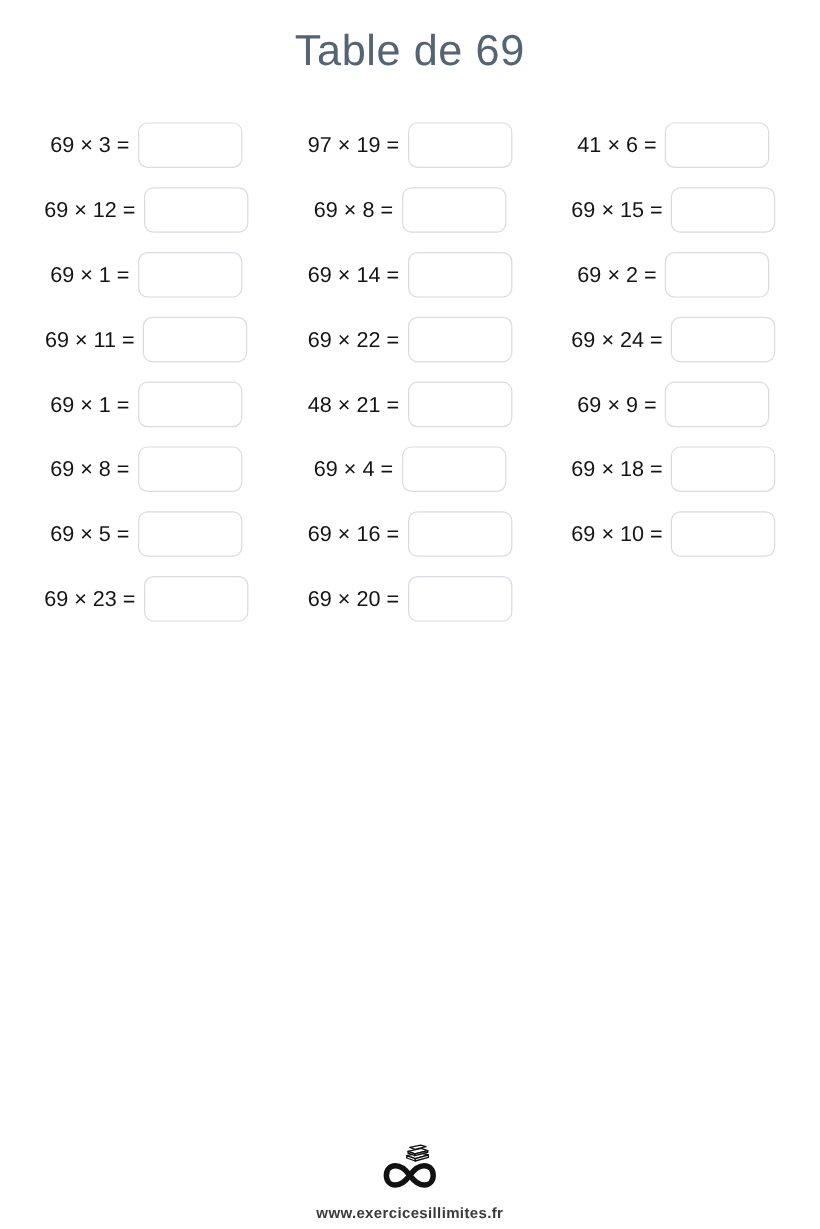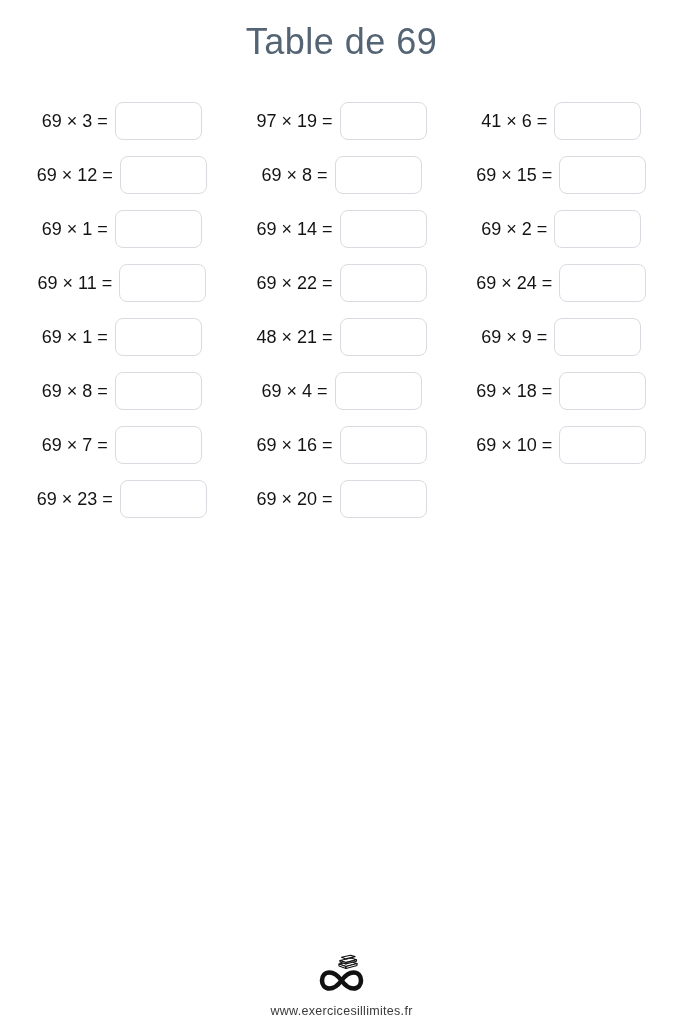--- a/index.html
+++ b/index.html
@@ -61,20 +61,21 @@
   }
   .logo {
     display: inline-block;
     line-height: 0;
   }
   .footer-url {
     margin-top: 4px;
     font-size: 12.5px;
     color: #3a3a3a;
     letter-spacing: 0.3px;
+    font-weight: bold;
   }
 </style>
 </head>
 <body>
 
 <div class="page">
 
   <h1 class="title">Table de 69</h1>
 
   <div class="grid" id="grid">
@@ -163,21 +164,21 @@
     <input class="answer" type="text" placeholder="" style="">
   </div>
 
   <div class="cell">
     <span class="lbl">69 × 18 =</span>
     <input class="answer" type="text" placeholder="" style="">
   </div>
 
 
   <div class="cell">
-    <span class="lbl">69 × 7 =</span>
+    <span class="lbl">69 × 5 =</span>
     <input class="answer" type="text" placeholder="" style="">
   </div>
 
   <div class="cell">
     <span class="lbl">69 × 16 =</span>
     <input class="answer" type="text" placeholder="" style="">
   </div>
 
   <div class="cell">
     <span class="lbl">69 × 10 =</span>

